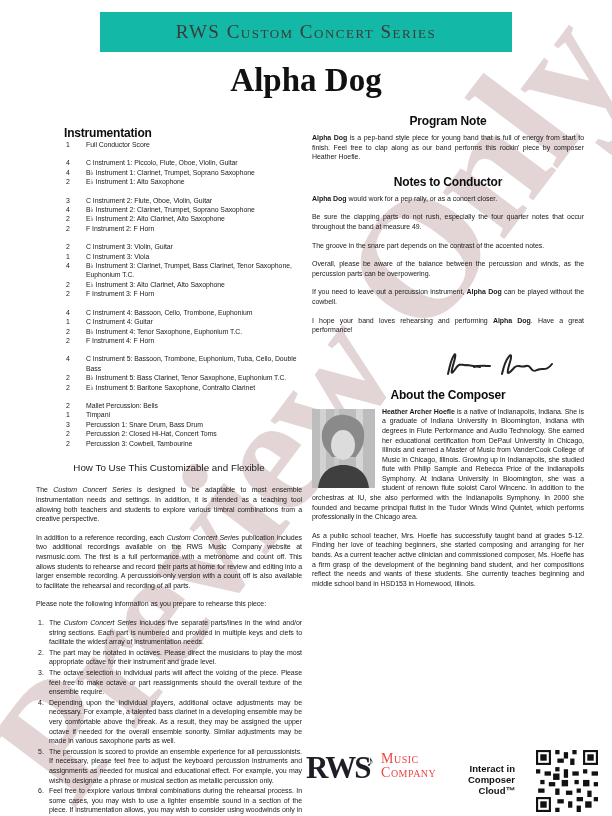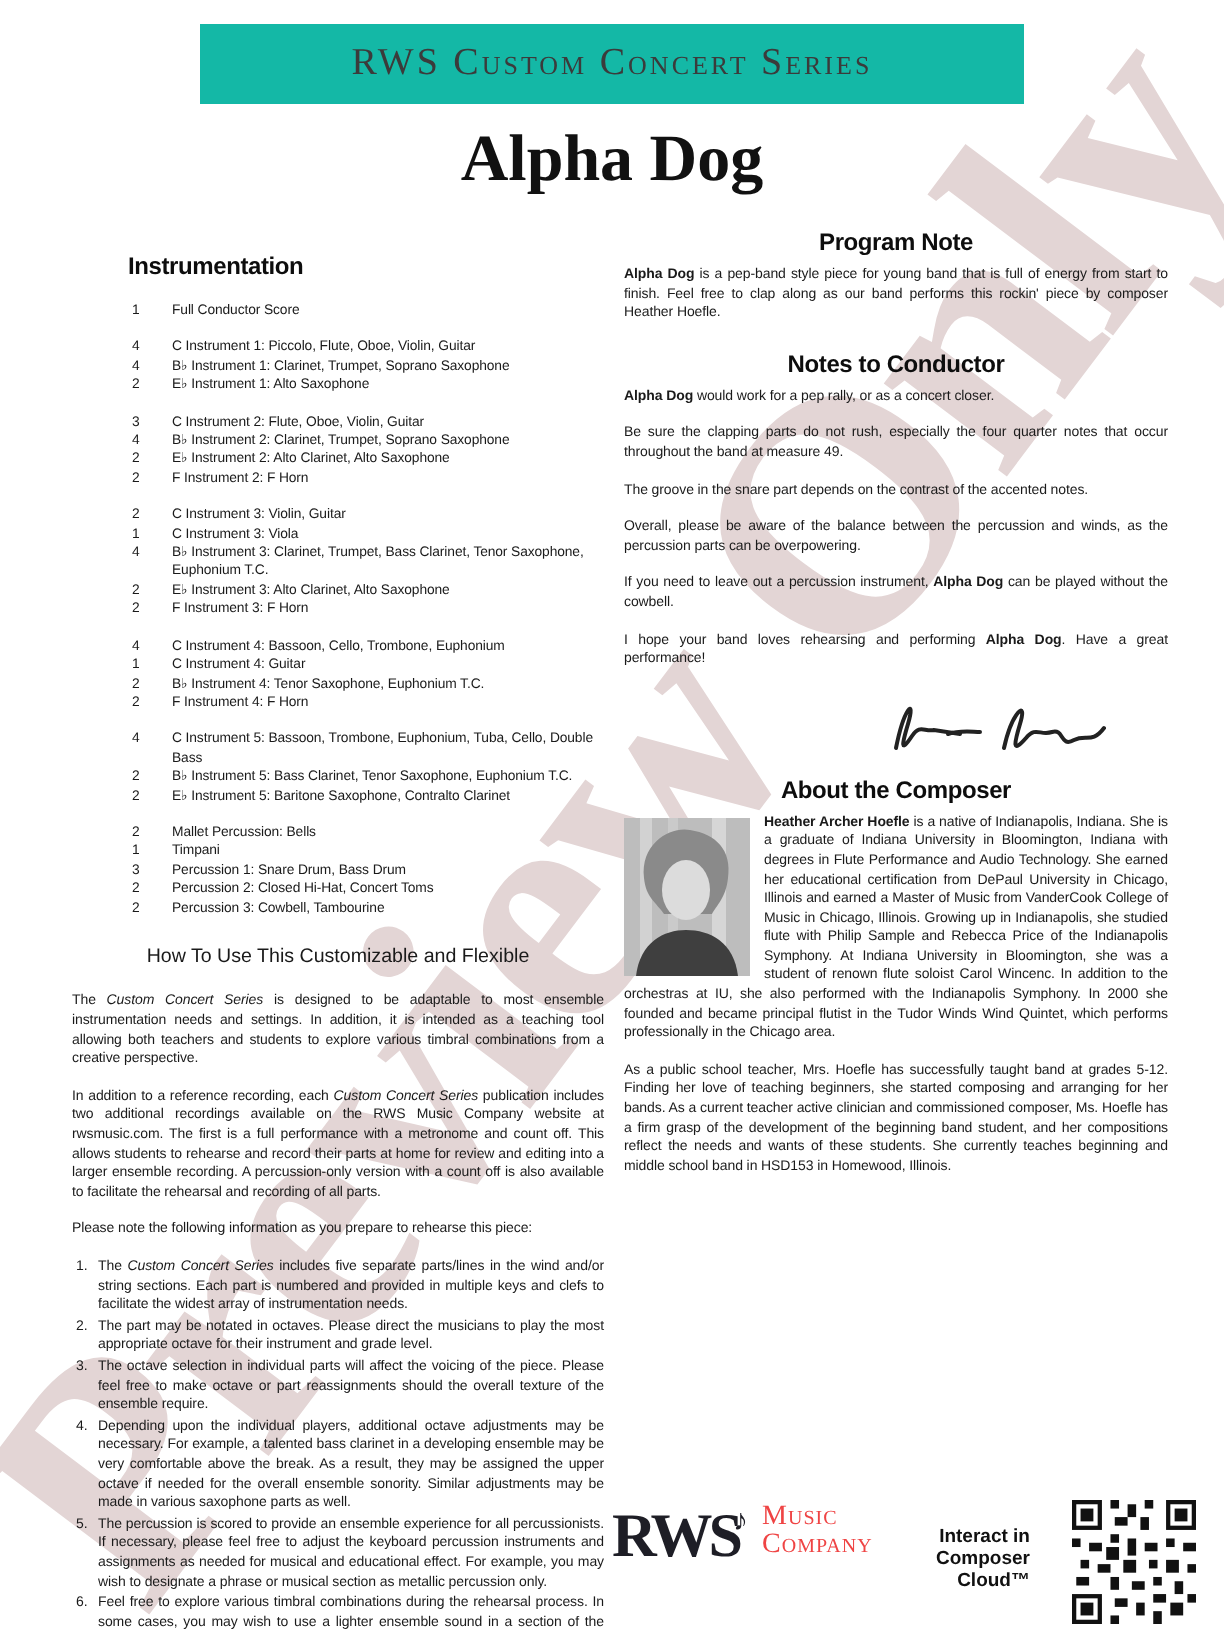--- a/index.html
+++ b/index.html
@@ -30,21 +30,21 @@
   #title-block { left:0; top:62px; width:612px; text-align:center; }
   #piece-title { font-family:"Liberation Serif", serif; font-weight:bold; font-size:33px; color:#111; }
   #piece-composer { font-family:"Liberation Serif", serif; font-weight:bold; font-size:14px; margin-top:2px; color:#111; }
   
   #left-col  { left:36px;  top:126px; width:266px; }
   #right-col { left:312px; top:114px; width:272px; }
   .col-heading {
     font-weight:bold; font-size:12px; letter-spacing:-0.2px; color:#0d0d0d;
   }
   #right-col .col-heading { text-align:center; margin-bottom:5px; }
-  #instr-heading { text-align:left; margin-left:28px; margin-bottom:11px; }
+  #instr-heading { text-align:left; margin-left:28px; margin-bottom:0; }
   .instr-group { margin-bottom:9px; }
   .instr-row { display:flex; font-size:6.9px; line-height:9.4px; }
   .instr-qty { width:20px; margin-left:30px; flex:none; }
   .instr-label { flex:1; letter-spacing:-0.05px; }
   .para { font-size:7px; line-height:9.6px; text-align:justify; margin-bottom:9px; letter-spacing:-0.05px; }
   .bold { font-weight:bold; }
   
   #howto-heading {
     text-align:center; font-weight:normal; font-size:9.8px; line-height:11.5px;
     margin:14px 0 12px 0;

